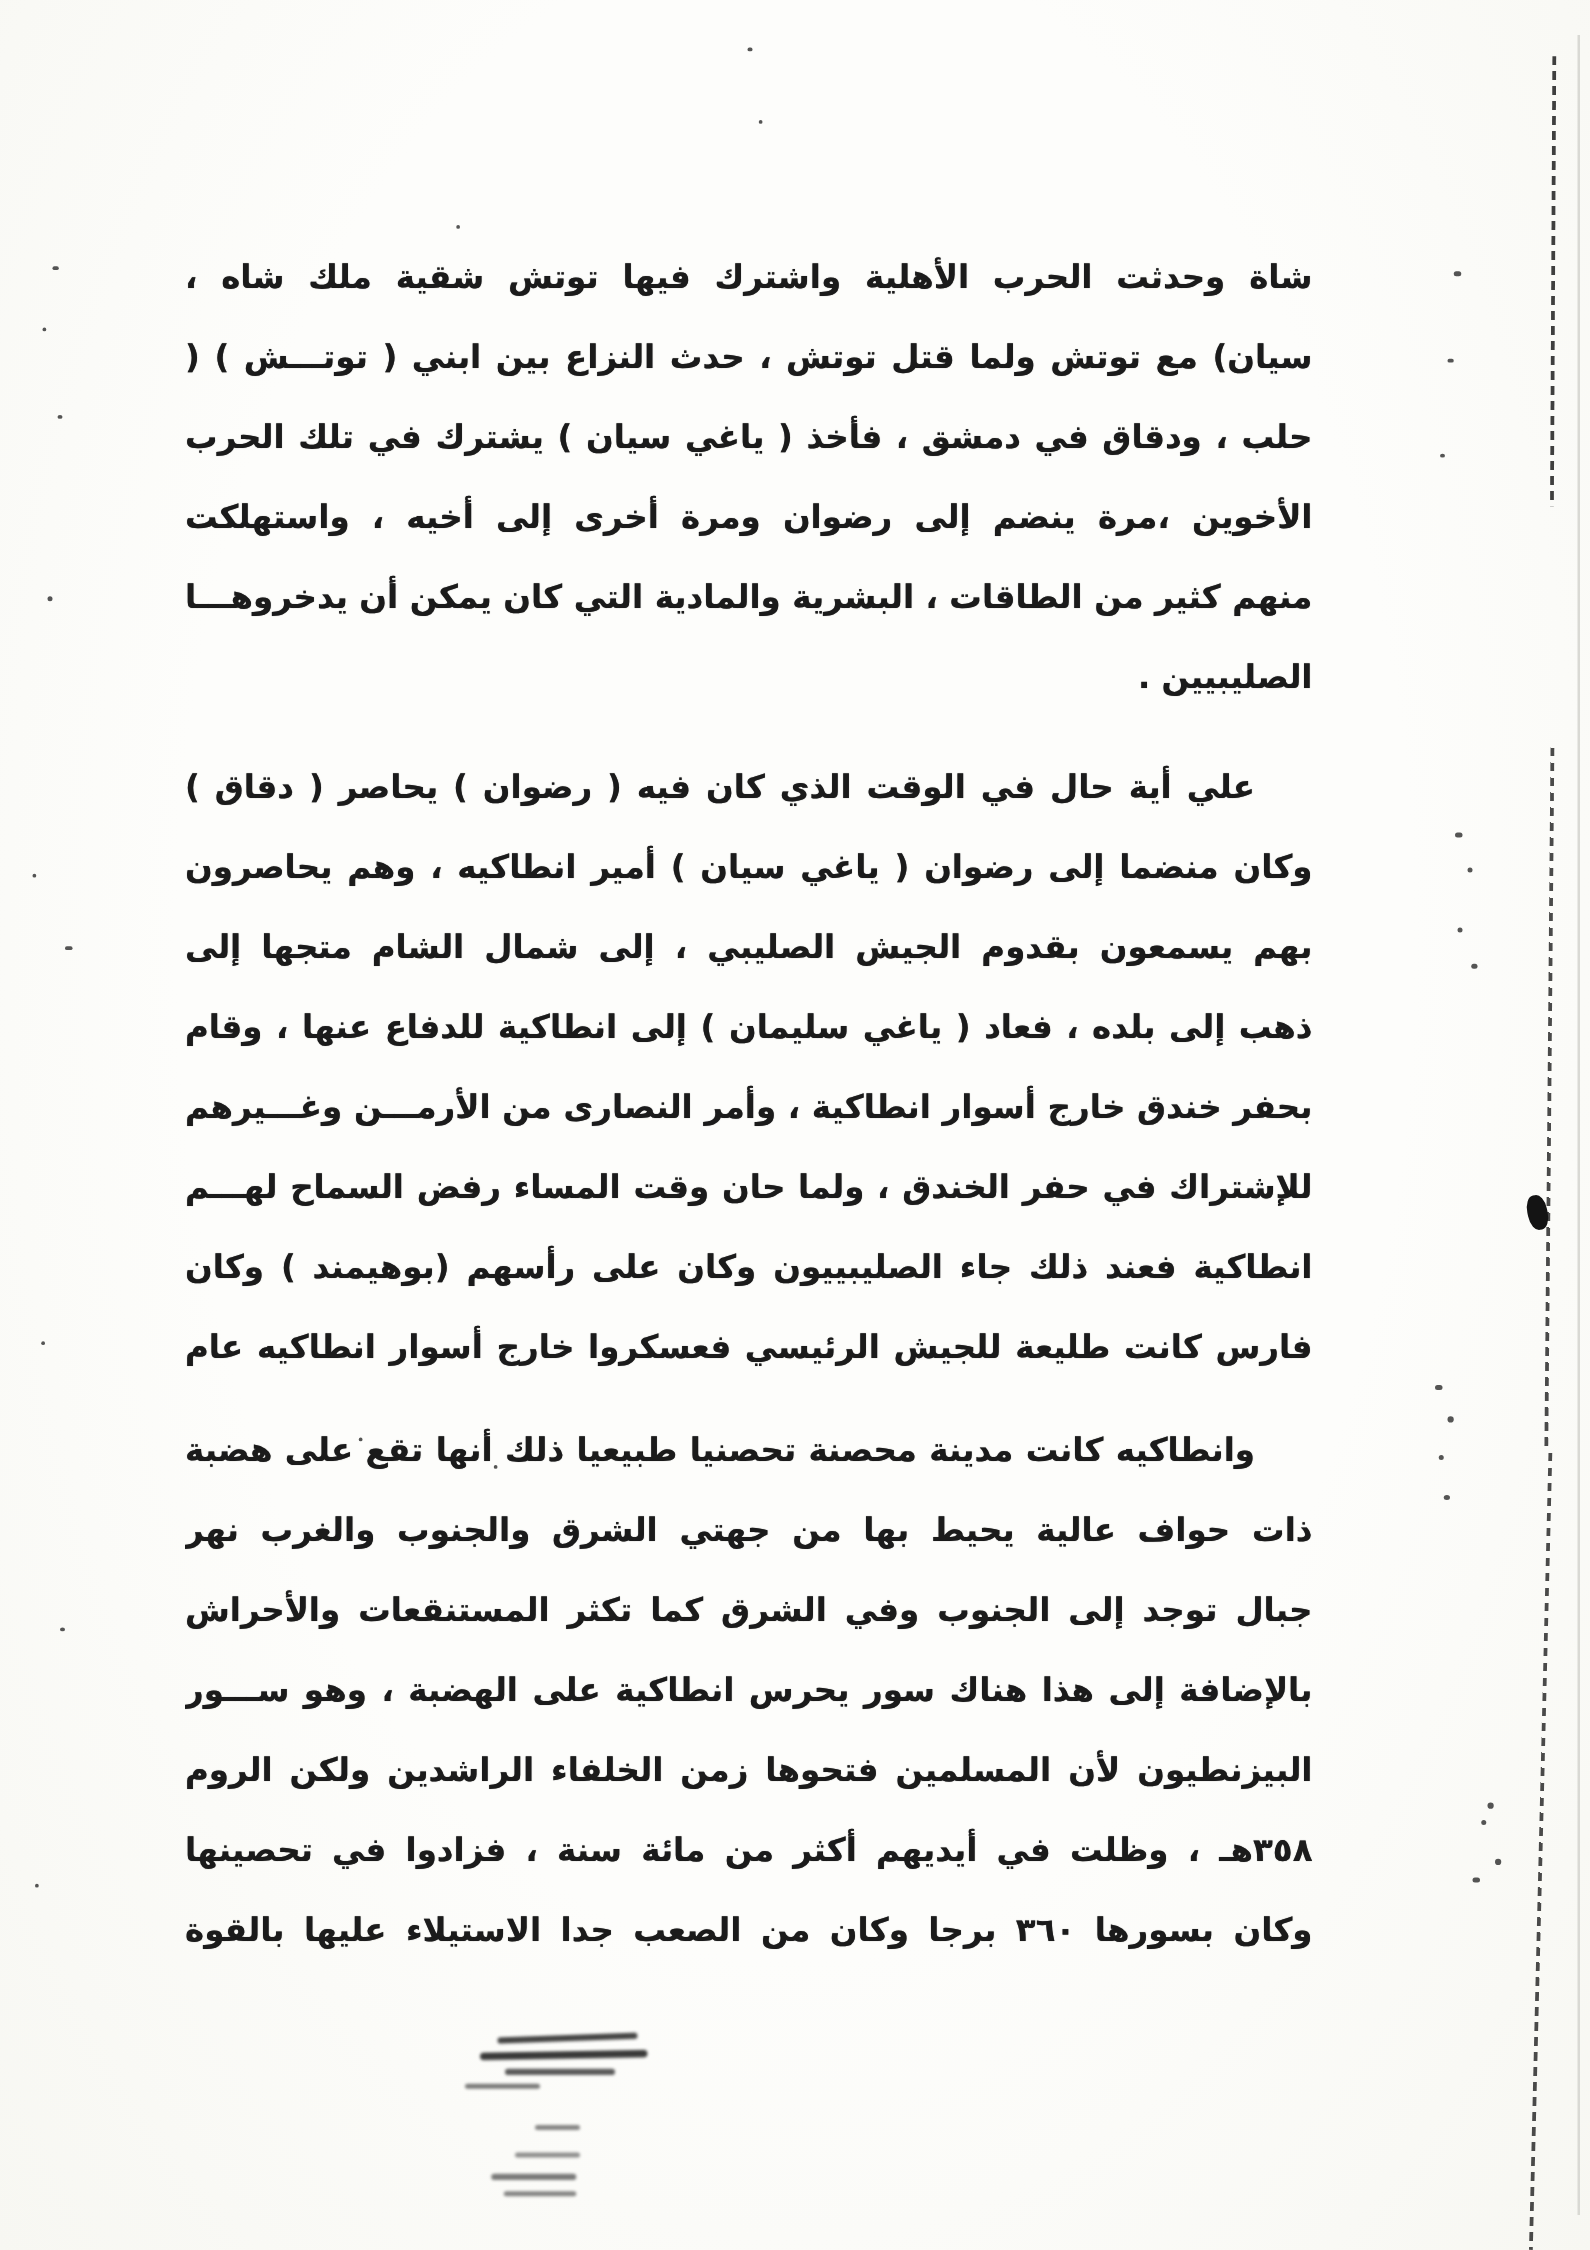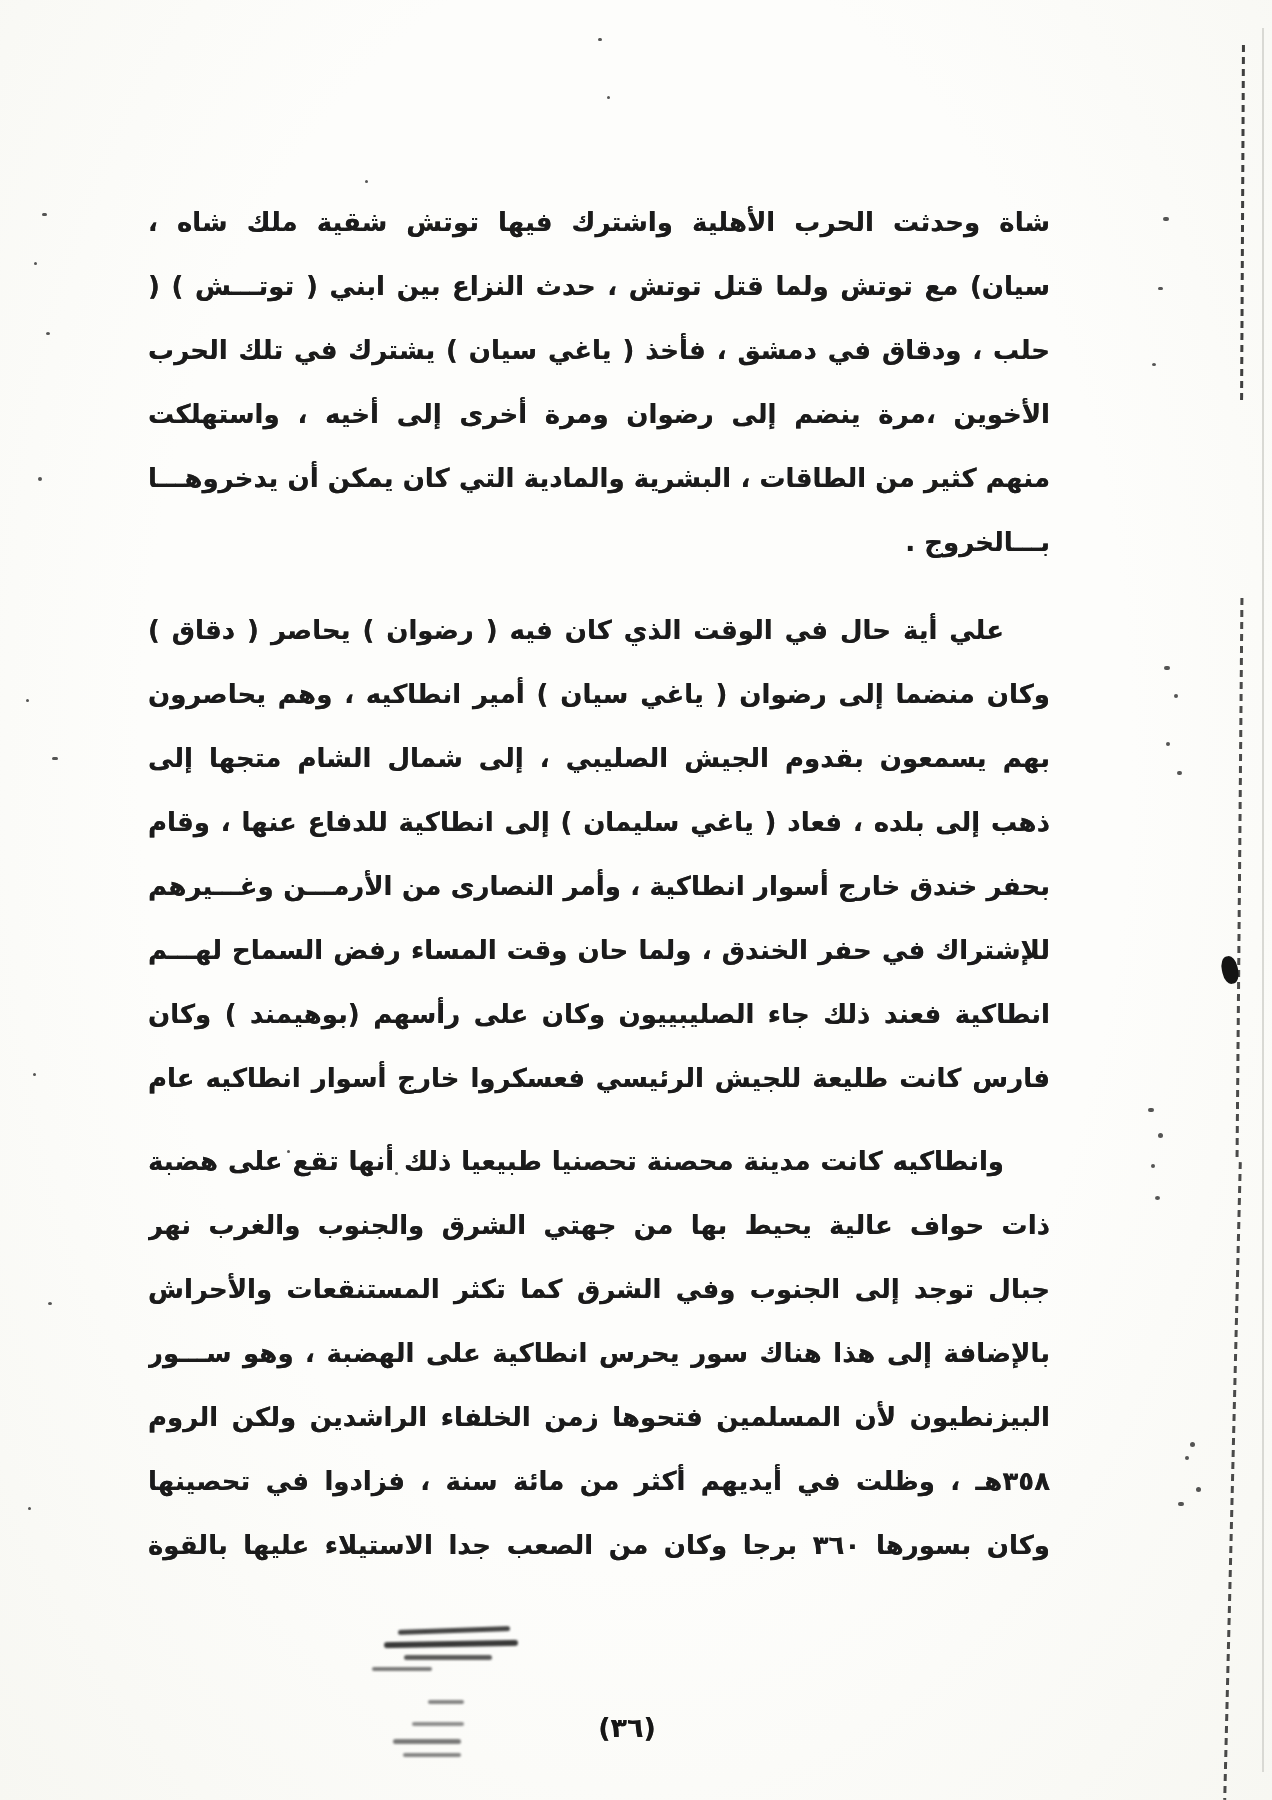--- a/index.html
+++ b/index.html
@@ -79,21 +79,21 @@
 <div class="page">
 
   <div class="text-block">
 
     <div class="para p1">
       <div class="line">شاة وحدثت الحرب الأهلية واشترك فيها توتش شقية ملك شاه ، اشـــترك ( يـــاغي</div>
       <div class="line">سيان) مع توتش ولما قتل توتش ، حدث النزاع بين ابني ( توتـــش ) ( رضـــوان ) في</div>
       <div class="line">حلب ، ودقاق في دمشق ، فأخذ ( ياغي سيان ) يشترك في تلك الحرب الأهلية بـــين</div>
       <div class="line">الأخوين ،مرة ينضم إلى رضوان ومرة أخرى إلى أخيه ، واستهلكت الحرب الأهليـــة</div>
       <div class="line">منهم كثير من الطاقات ، البشرية والمادية التي كان يمكن أن يدخروهـــا في مواجهـــة</div>
-      <div class="line short">بـــالخروج .</div>
+      <div class="line short">الصليبيين .</div>
     </div>
 
     <div class="para p2">
       <div class="line indent">علي أية حال في الوقت الذي كان فيه ( رضوان ) يحاصر ( دقاق ) في دمشـــق</div>
       <div class="line">وكان منضما إلى رضوان ( ياغي سيان ) أمير انطاكيه ، وهم يحاصرون دمشـــق ، وإذ</div>
       <div class="line">بهم يسمعون بقدوم الجيش الصليبي ، إلى شمال الشام متجها إلى انطاكية ، فكل واحـــد</div>
       <div class="line">ذهب إلى بلده ، فعاد ( ياغي سليمان ) إلى انطاكية للدفاع عنها ، وقام على عجـــل</div>
       <div class="line">بحفر خندق خارج أسوار انطاكية ، وأمر النصارى من الأرمـــن وغـــيرهم بـــالخروج</div>
       <div class="line">للإشتراك في حفر الخندق ، ولما حان وقت المساء رفض السماح لهـــم بـــالدخول إلى</div>
       <div class="line">انطاكية فعند ذلك جاء الصليبييون وكان على رأسهم (بوهيمند ) وكان معـــه ٤٠٠٠</div>
@@ -105,21 +105,20 @@
       <div class="line">ذات حواف عالية يحيط بها من جهتي الشرق والجنوب والغرب نهر العـــاصي وأيضـــا</div>
       <div class="line">جبال توجد إلى الجنوب وفي الشرق كما تكثر المستنقعات والأحراش في شمال المدينـــة</div>
       <div class="line">بالإضافة إلى هذا هناك سور يحرس انطاكية على الهضبة ، وهو ســـور كبـــير ، بنـــاه</div>
       <div class="line">البيزنطيون لأن المسلمين فتحوها زمن الخلفاء الراشدين ولكن الروم انتزعوهـــا عـــام</div>
       <div class="line">٣٥٨هـ ، وظلت في أيديهم أكثر من مائة سنة ، فزادوا في تحصينها تحصينا كبـــيرا ،</div>
       <div class="line">وكان بسورها ٣٦٠ برجا وكان من الصعب جدا الاستيلاء عليها بالقوة بـــل مـــن</div>
     </div>
 
   </div>
 
-  <div class="page-number">(٣٦)</div>
 
   <div class="edge-faint"></div>
   <div class="scratch s1"></div>
   <div class="scratch s2"></div>
   <div class="scratch s3"></div>
   <div class="blob"></div>
 
   <div class="smudge" style="left:398px;top:1628px;width:112px;height:5px;transform:rotate(-2deg);opacity:.85;"></div>
   <div class="smudge" style="left:384px;top:1641px;width:134px;height:6px;transform:rotate(-1deg);opacity:.9;"></div>
   <div class="smudge" style="left:404px;top:1655px;width:88px;height:5px;opacity:.75;"></div>

